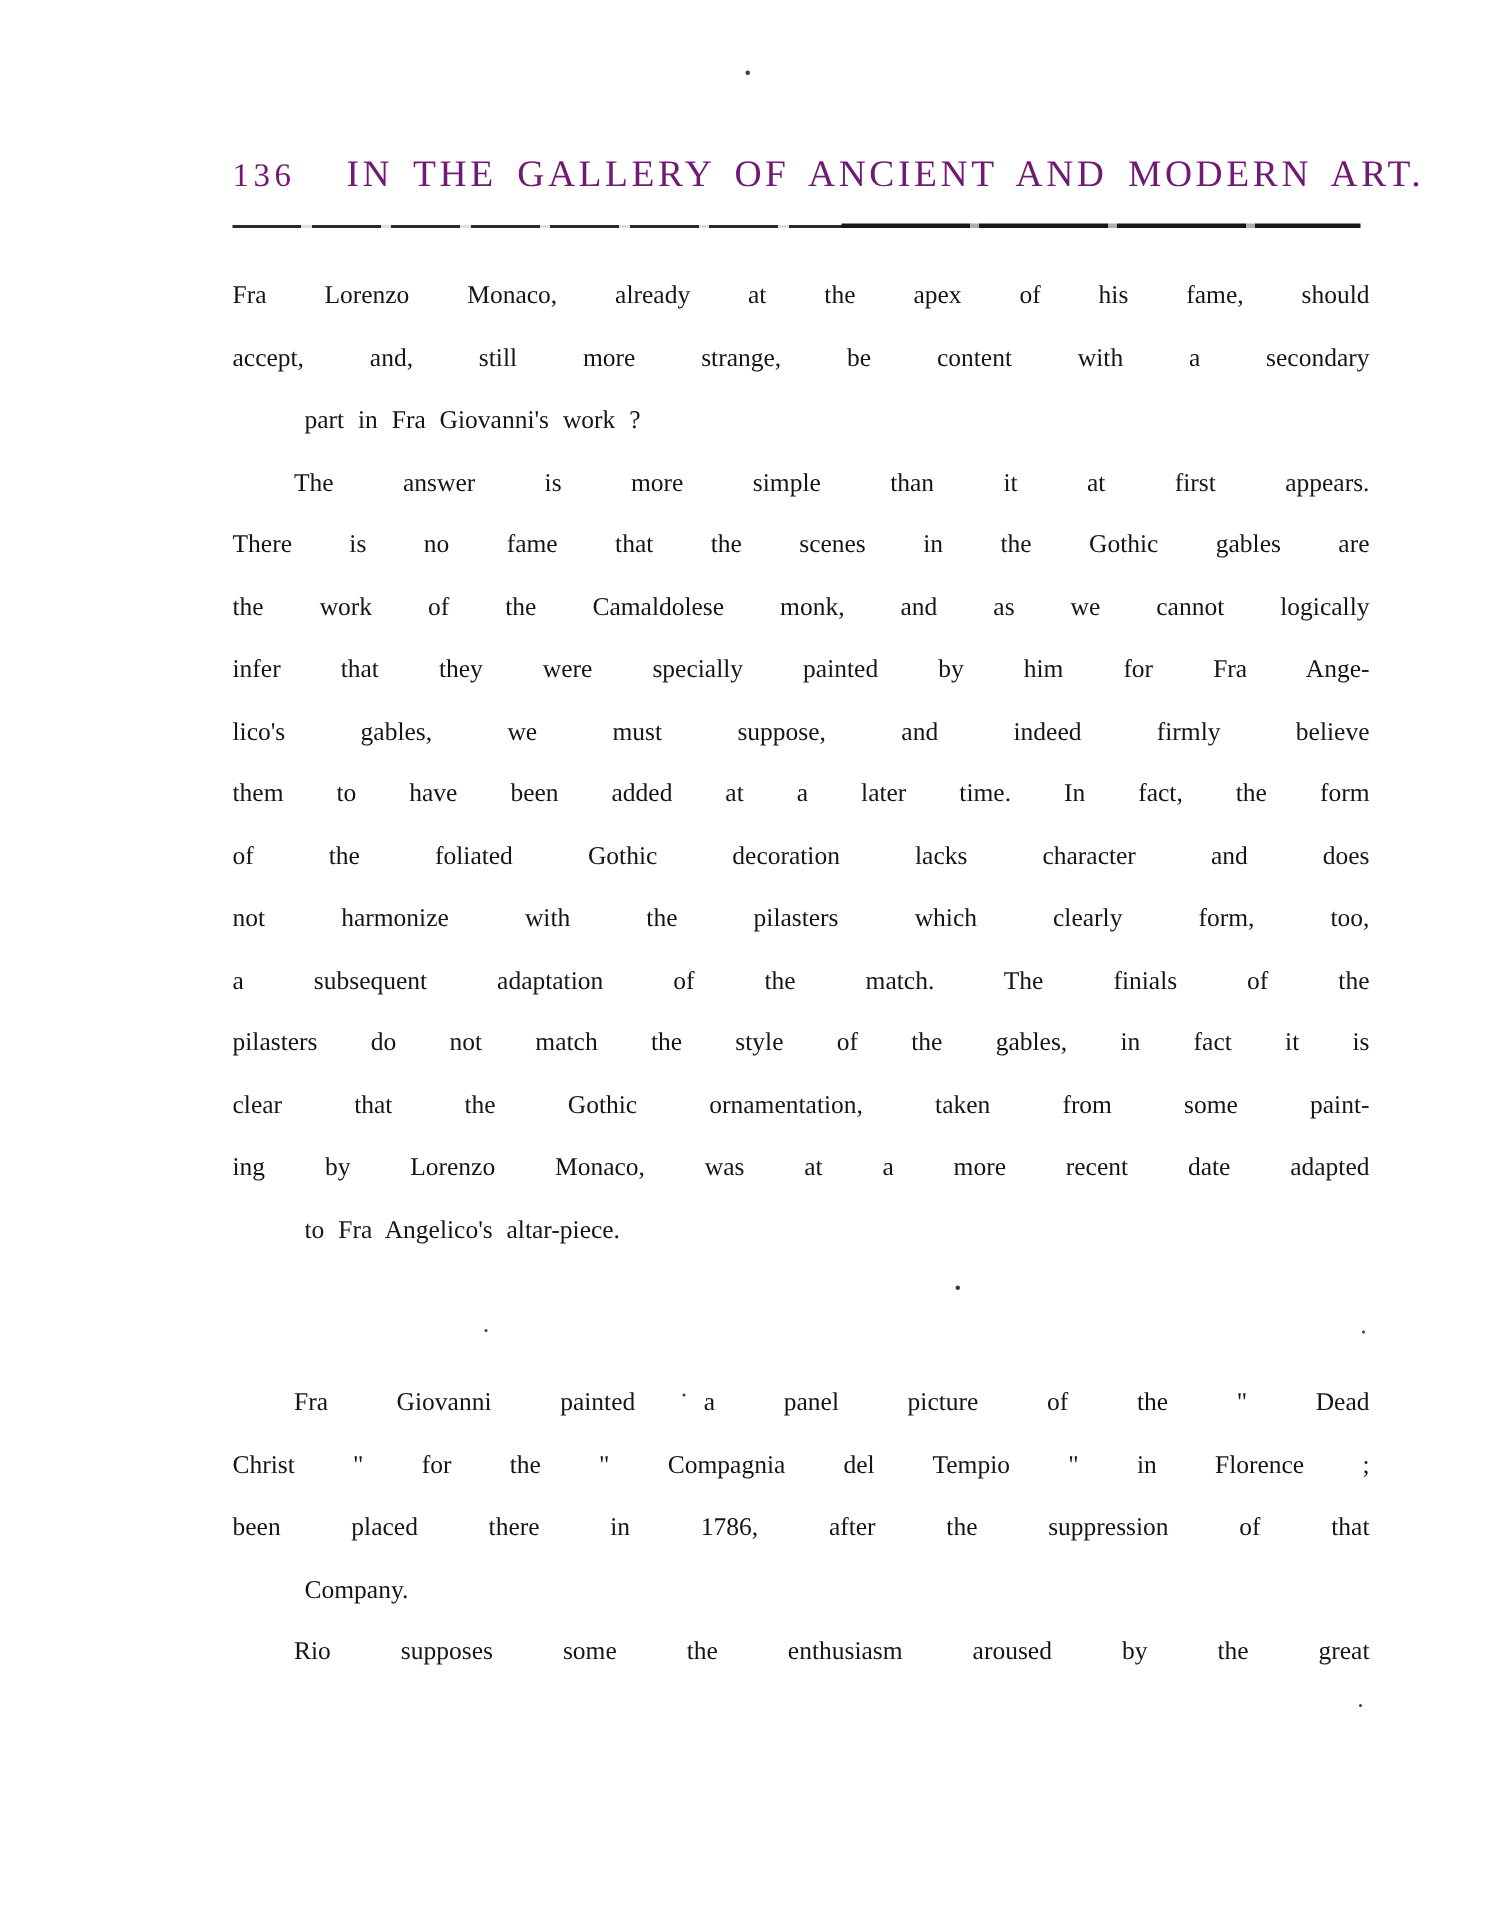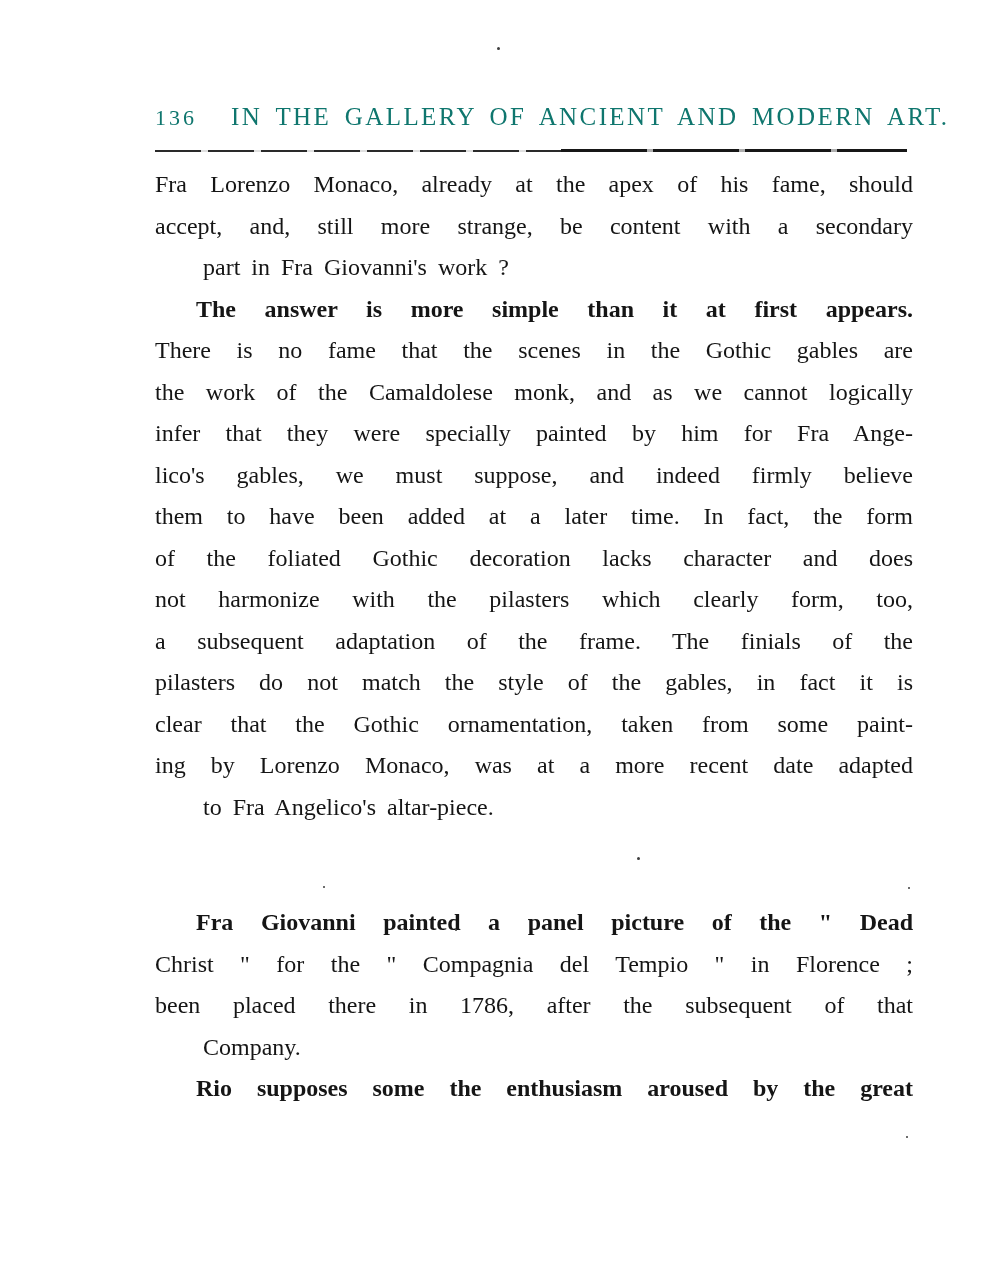--- a/index.html
+++ b/index.html
@@ -16,21 +16,21 @@
     font-family: "Liberation Serif", "DejaVu Serif", serif;
     color: #151515;
   }
   .running-head {
     position: absolute;
     top: 103px;
     left: 155px;
     width: 758px;
     display: flex;
     align-items: baseline;
-    color: #0f766e;
+    color: #701a75;
   }
   .page-number {
     font-size: 22px;
     letter-spacing: 3px;
     margin-right: 34px;
   }
   .running-title {
     font-size: 25px;
     letter-spacing: 2.4px;
     word-spacing: 5px;
@@ -58,33 +58,33 @@
     top: 2px;
     left: 54%;
     width: 46%;
     height: 3px;
     background: repeating-linear-gradient(90deg,
       #171717 0px, #171717 86px,
       rgba(23,23,23,0.35) 86px, rgba(23,23,23,0.35) 92px);
   }
   .content {
     position: absolute;
-    top: 164px;
+    top: 176px;
     left: 155px;
     width: 758px;
-    font-size: 24px;
+    font-size: 17px;
     line-height: 41.5px;
   }
   .para { margin: 0; }
   .para.gap-before { margin-top: 74px; }
   .line {
     text-align: justify;
     text-align-last: justify;
   }
-  .line.indent { text-indent: 41px; font-weight: bold; }
+  .line.indent { text-indent: 41px; }
   .line.last {
     text-align-last: left;
     word-spacing: 5px;
     margin-left: 48px;
   }
   .speck {
     position: absolute;
     background: #3d3d3d;
     border-radius: 50%;
   }
@@ -114,31 +114,31 @@
 
     <p class="para">
       <span class="line indent" style="display:block">The answer is more simple than it at first appears.</span>
       <span class="line" style="display:block">There is no fame that the scenes in the Gothic gables are</span>
       <span class="line" style="display:block">the work of the Camaldolese monk, and as we cannot logically</span>
       <span class="line" style="display:block">infer that they were specially painted by him for Fra Ange-</span>
       <span class="line" style="display:block">lico's gables, we must suppose, and indeed firmly believe</span>
       <span class="line" style="display:block">them to have been added at a later time.  In fact, the form</span>
       <span class="line" style="display:block">of the foliated Gothic decoration lacks character and does</span>
       <span class="line" style="display:block">not harmonize with the pilasters which clearly form, too,</span>
-      <span class="line" style="display:block">a subsequent adaptation of the frame.  The finials of the</span>
+      <span class="line" style="display:block">a subsequent adaptation of the match.  The finials of the</span>
       <span class="line" style="display:block">pilasters do not match the style of the gables, in fact it is</span>
       <span class="line" style="display:block">clear that the Gothic ornamentation, taken from some paint-</span>
       <span class="line" style="display:block">ing by Lorenzo Monaco, was at a more recent date adapted</span>
       <span class="line last" style="display:block">to Fra Angelico's altar-piece.</span>
     </p>
 
     <p class="para gap-before">
       <span class="line indent" style="display:block">Fra Giovanni painted a panel picture of the " Dead</span>
       <span class="line" style="display:block">Christ " for the " Compagnia del Tempio " in Florence ;</span>
-      <span class="line" style="display:block">been placed there in 1786, after the subsequent of that</span>
+      <span class="line" style="display:block">been placed there in 1786, after the suppression of that</span>
       <span class="line last" style="display:block">Company.</span>
     </p>
 
     <p class="para">
       <span class="line indent" style="display:block">Rio supposes some the enthusiasm aroused by the great</span>
     </p>
 
   </div>
 
   <div class="speck" style="left:497px; top:47px; width:3px; height:3px;"></div>

